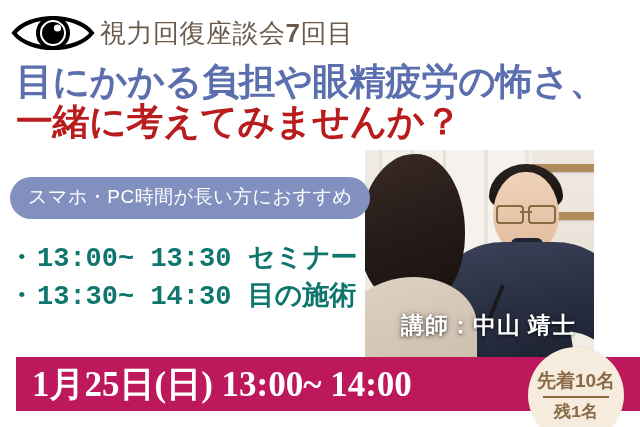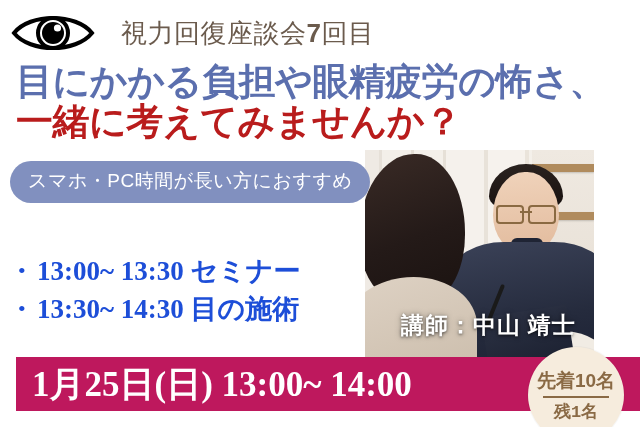--- a/index.html
+++ b/index.html
@@ -8,21 +8,21 @@
     background:#ffffff;
     font-family:"Liberation Sans", sans-serif;
     overflow:hidden;
     position:relative;
   }
   #banner{position:relative;width:640px;height:427px;overflow:hidden;background:#fff;}
 
   
   .header-row{
     position:absolute;left:10px;top:10px;
-    display:flex;align-items:center;gap:25px;
+    display:flex;align-items:center;gap:4px;
   }
   .eye-icon{width:86px;height:46px;display:block;flex:none;}
   .header-title{
     font-size:26px;letter-spacing:.5px;
     color:#6b5b4d;
     white-space:nowrap;
     font-family:"Liberation Sans", sans-serif;
   }
   .header-title b{font-weight:bold;}
 
@@ -34,37 +34,37 @@
     font-size:37px;
     line-height:1.08;
     letter-spacing:-0.5px;
     white-space:nowrap;
   }
   .headline .l1{color:#5b6fae;display:block;}
   .headline .l2{color:#b91c1c;display:block;}
 
   
   .pill{
-    position:absolute;left:10px;top:161px;
+    position:absolute;left:10px;top:177px;
     background:#8190bf;
     color:#ffffff;
     border-radius:22px;
     padding:7px 18px 9px 18px;
     font-size:19px;
     letter-spacing:.5px;
     white-space:nowrap;
     z-index:6;
   }
 
   
   .schedule{
-    position:absolute;left:8px;top:252px;
-    font-family:Liberation Serif, serif;
-    font-weight:bold;
-    color:#1d4ed8;
+    position:absolute;left:8px;top:240px;
+    font-family:Liberation Mono, monospace;
+    font-weight:bold;
+    color:#0f766e;
     font-size:27px;
     line-height:1.42;
     white-space:nowrap;
     z-index:6;
   }
   .schedule .row{display:block;}
   .schedule .bullet{margin-right:2px;}
 
   
   .photo{

